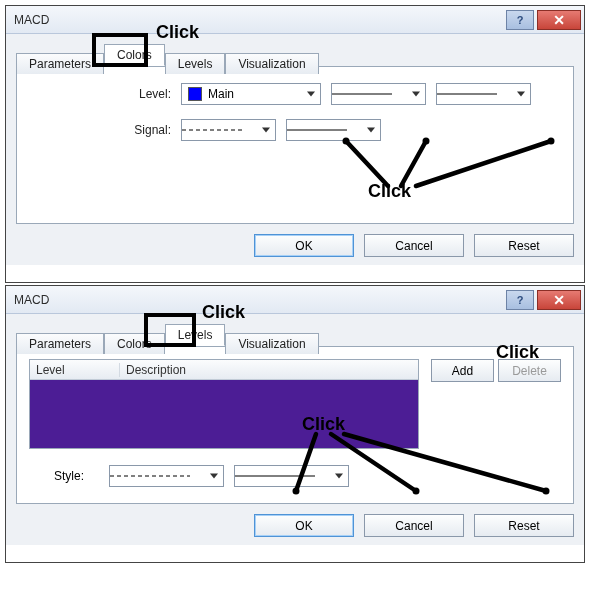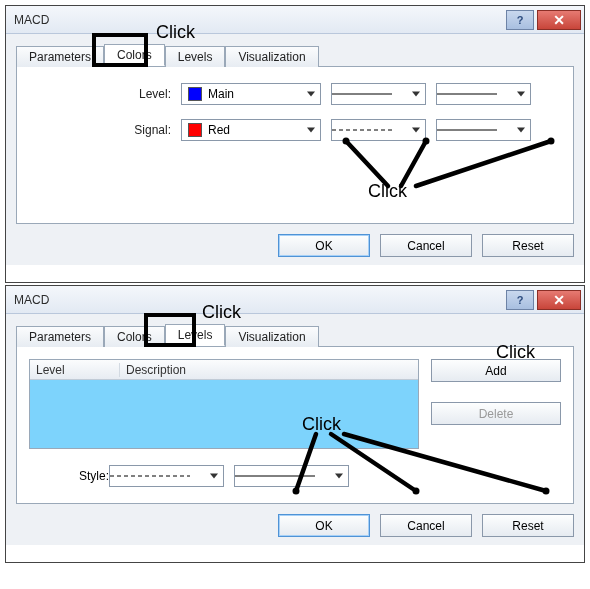--- a/index.html
+++ b/index.html
@@ -62,21 +62,21 @@
     position: relative;
   }
   .tab {
     padding: 3px 12px 3px 12px;
     border: 1px solid #9aa8b8;
     border-bottom: none;
     background: linear-gradient(#fbfcfd,#e7ecf2);
     margin-right: 0px;
     cursor: pointer;
     position: relative;
-    top: 1px;
+    top: 8px;
     font-size: 12px;
     color:#222;
   }
   .tab.active {
     background: #fff;
     border-bottom: 1px solid #fff;
     top: 0;
     z-index: 2;
   }
   .tabpanel {
@@ -131,61 +131,61 @@
     flex:1;
   }
   .linesample svg { display:block; }
   .btnrow {
     display: flex;
     justify-content: flex-end;
     gap: 10px;
     margin-top: 10px;
   }
   .btn {
-    width: 92px;
+    width: 100px;
     height: 23px;
     border: 1px solid #8a98aa;
     background: linear-gradient(#fdfefe,#e6ebf1);
     cursor: pointer;
     font-size: 12px;
     display:inline-flex; align-items:center; justify-content:center;
   }
   .btn.default {
     border: 1px solid #4f93d6;
     box-shadow: inset 0 0 0 1px #a6d0f7;
   }
   .btn:disabled, .btn.disabled { color:#9a9a9a; cursor:default;}
   
   .levels-layout { display:flex; gap:12px; }
   .listbox {
     flex:1;
     border:1px solid #9aa8b8;
-    background:#7dd3fc;
+    background:#4c1d95;
     height: 90px;
     overflow:hidden;
   }
   .listhdr {
     display:flex;
     background: linear-gradient(#fbfcfd,#e7ecf2);
     border-bottom:1px solid #c1cbd6;
     height:20px;
     align-items:center;
     font-size:12px;
     color:#333;
   }
   .listhdr .col1 { width:90px; padding-left:6px; border-right:1px solid #d3dae2;}
   .listhdr .col2 { flex:1; padding-left:6px;}
-  .sidebtns { width:130px; display:flex; flex-direction:column; gap:20px;}
+  .sidebtns { width:130px; display:flex; flex-direction:row; gap:4px;}
   .stylerow { display:flex; align-items:center; margin-top:16px;}
-  .stylerow .label { width:80px; text-align:right; padding-right:0;}
+  .stylerow .label { width:80px; text-align:center; padding-right:0;}
   
   .annot {
     position:absolute;
     font-size:18px;
-    font-weight:400;
+    font-weight:700;
     color:#000;
     pointer-events:none;
     z-index:50;
     font-family: Arial, sans-serif;
   }
   .highlight-box {
     position:absolute;
     border:4px solid #000;
     pointer-events:none;
     z-index:49;
@@ -225,24 +225,20 @@
         <span class="combo line">
           <span class="linesample">
             <svg width="60" height="8">
                 <line x1="0" y1="4" x2="60" y2="4" stroke="#000" stroke-width="1"></line>
               </svg>
           </span>
         </span>
       </div>
       <div class="row">
         <span class="label">Signal:</span>
-        <span class="combo color">
-          <span class="swatch" style="background:#ff0000;"></span>
-          <span>Red</span>
-        </span>
         <span class="combo line">
           <span class="linesample">
             <svg width="60" height="8">
                 <line x1="0" y1="4" x2="60" y2="4" stroke="#000" stroke-width="1" stroke-dasharray="4 3"></line>
               </svg>
           </span>
         </span>
         <span class="combo line">
           <span class="linesample">
             <svg width="60" height="8">

